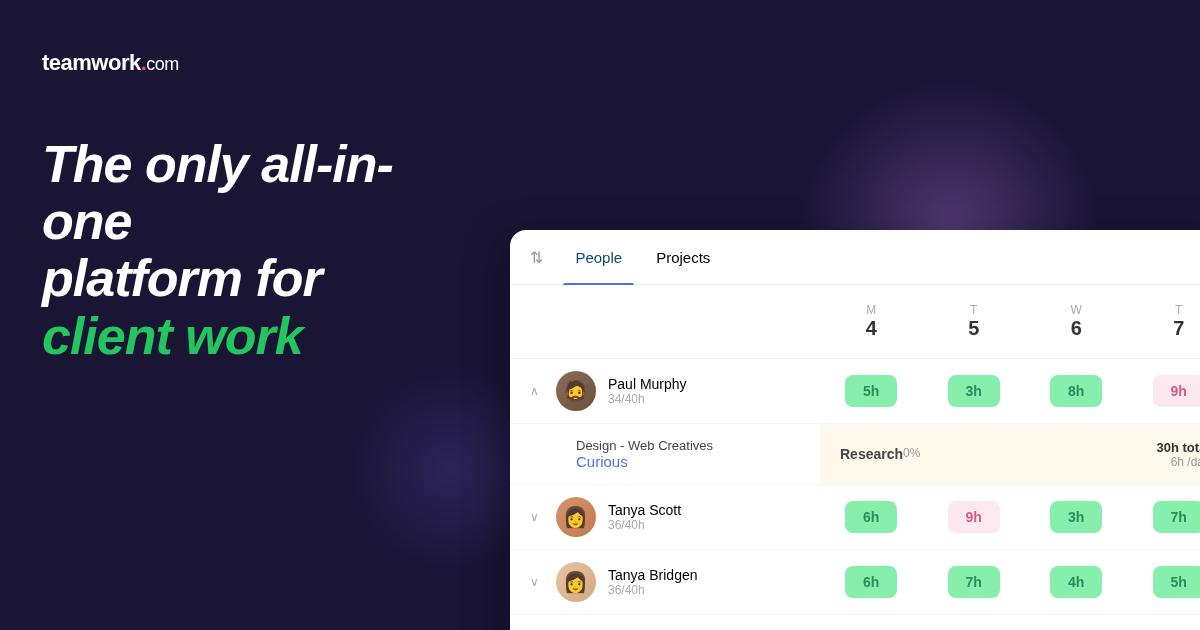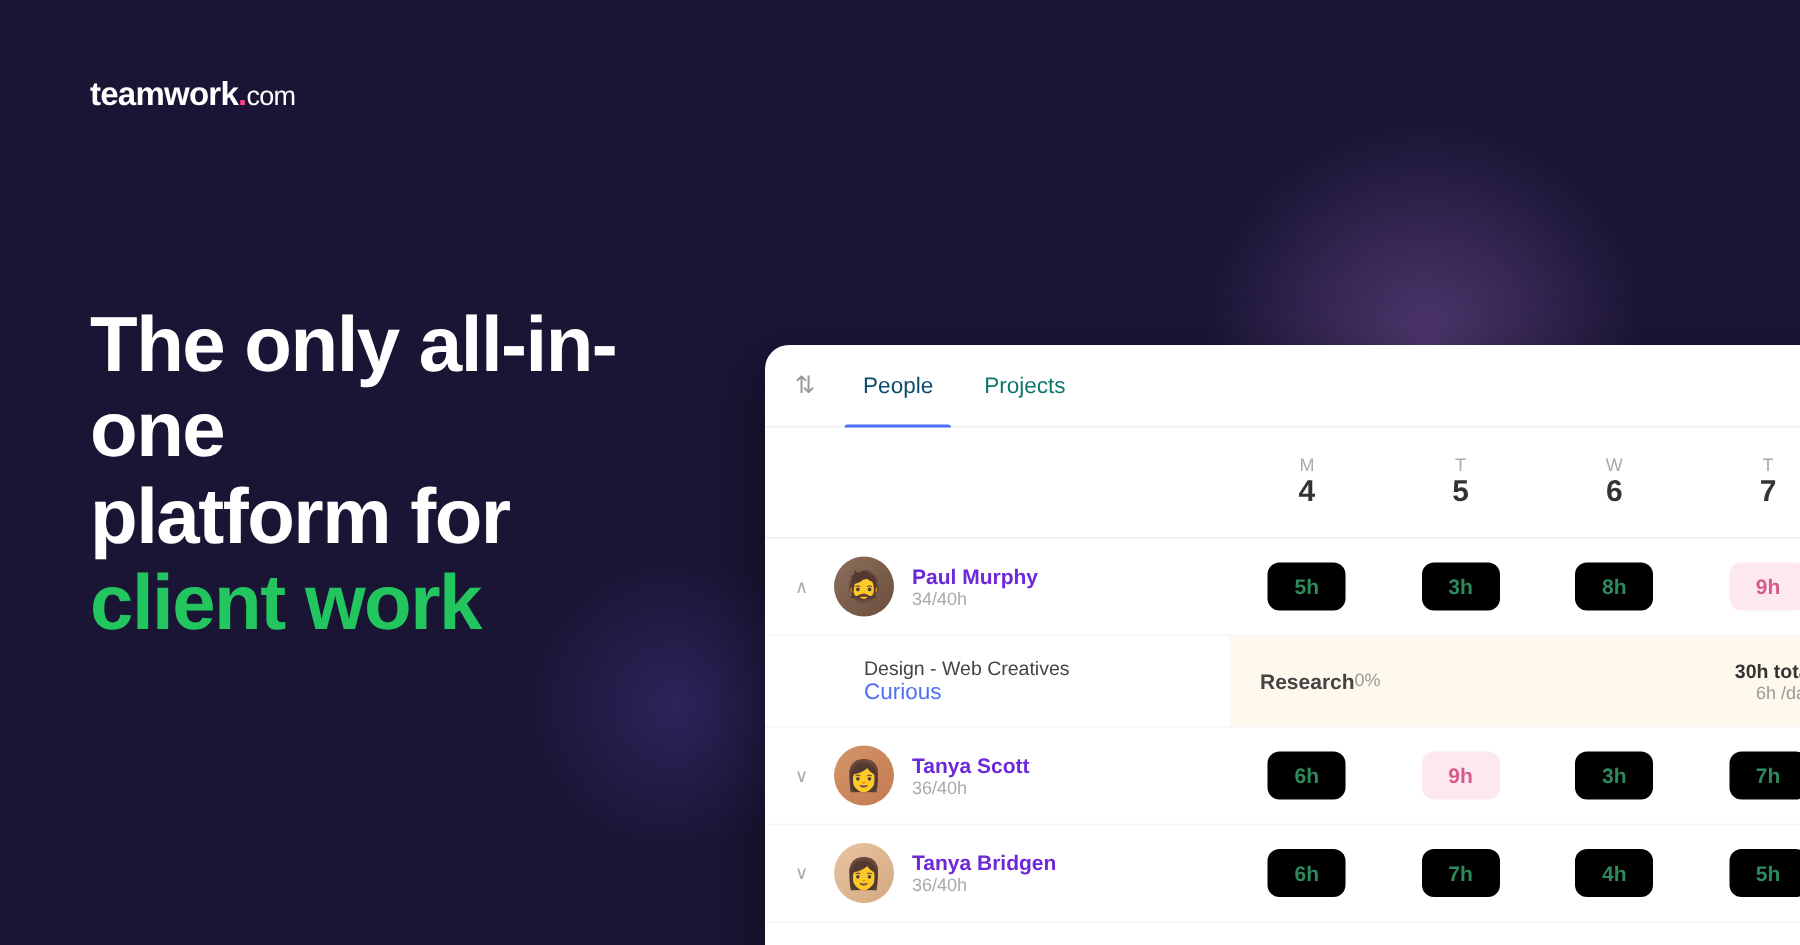--- a/index.html
+++ b/index.html
@@ -35,24 +35,24 @@
       pointer-events: none;
     }
 
     
     .left-panel {
       position: absolute;
       top: 0;
       left: 0;
       width: 510px;
       height: 481px;
-      padding: 50px 60px;
+      padding: 50px 42px;
       display: flex;
       flex-direction: column;
-      justify-content: space-between;
+      justify-content: flex-start;
     }
 
     
     .logo {
       display: flex;
       align-items: center;
       margin-bottom: 60px;
     }
     .logo-text {
       font-size: 22px;
@@ -69,20 +69,21 @@
       color: #ffffff;
     }
 
     
     .headline {
       font-size: 52px;
       font-weight: 800;
       line-height: 1.1;
       color: #ffffff;
       letter-spacing: -1px;
+      font-style: italic;
     }
     .headline-highlight {
       color: #22c55e;
       display: block;
     }
 
     
     .ui-card {
       position: absolute;
       top: 230px;
@@ -111,21 +112,21 @@
       margin-right: 10px;
     }
 
     .tab {
       padding: 0 12px;
       height: 55px;
       display: flex;
       align-items: center;
       font-size: 15px;
       font-weight: 500;
-      color: #0f766e;
+      color: #000000;
       cursor: pointer;
       position: relative;
     }
     .tab.active {
       color: #0c4a6e;
     }
     .tab.active::after {
       content: '';
       position: absolute;
       bottom: 0;
@@ -192,22 +193,22 @@
       justify-content: center;
       font-size: 16px;
     }
 
     .person-details {
       display: flex;
       flex-direction: column;
     }
     .person-name {
       font-size: 14px;
-      font-weight: 700;
-      color: #6d28d9;
+      font-weight: 400;
+      color: #000000;
     }
     .person-hours {
       font-size: 12px;
       color: #aaa;
     }
 
     .time-cell {
       display: flex;
       align-items: center;
       justify-content: center;
@@ -215,21 +216,21 @@
     }
 
     .time-badge {
       padding: 8px 18px;
       border-radius: 8px;
       font-size: 14px;
       font-weight: 600;
       color: #333;
     }
     .time-badge.green {
-      background: #000000;
+      background: #86efac;
       color: #2d8a5c;
     }
     .time-badge.pink {
       background: #fde8f0;
       color: #d45c8a;
     }
 
     
     .project-row {
       display: grid;

